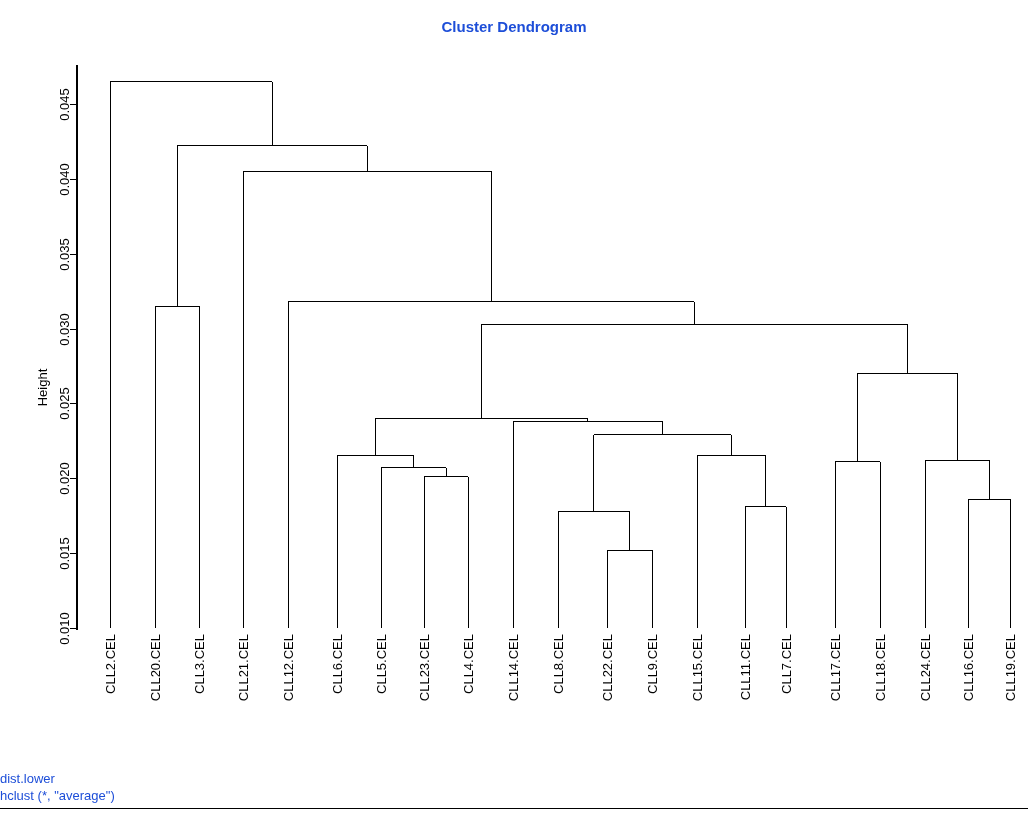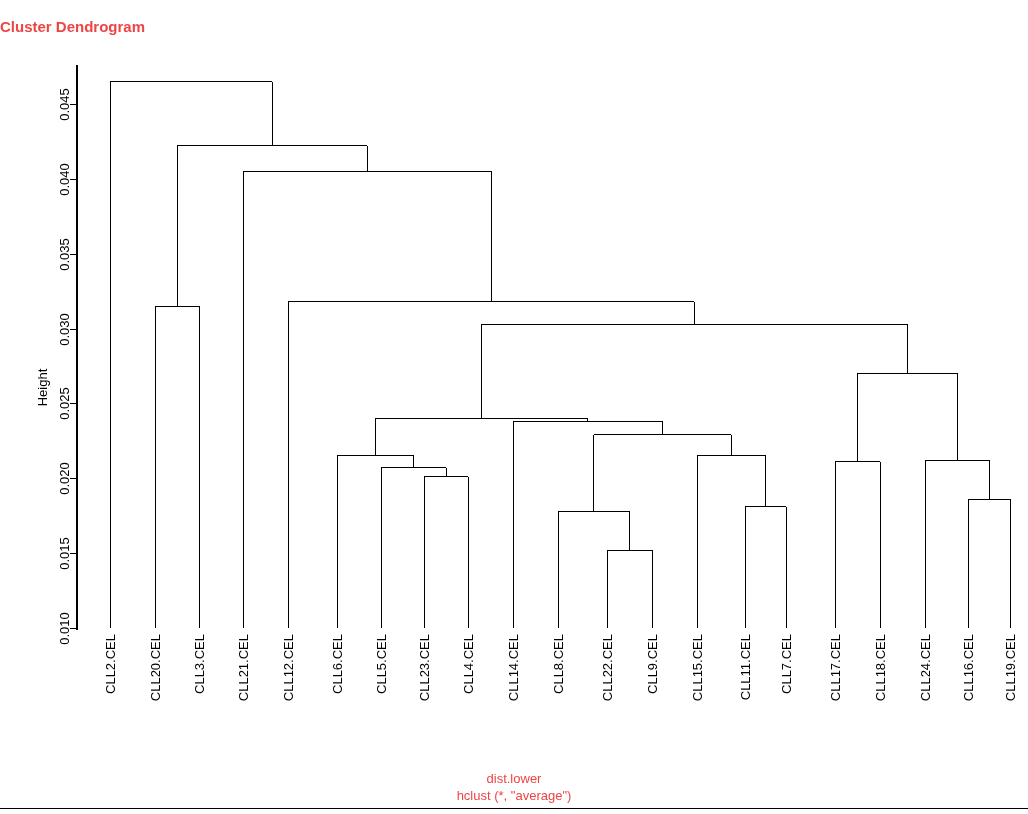--- a/index.html
+++ b/index.html
@@ -1,21 +1,21 @@
 <!DOCTYPE html>
 <html><head>
 <meta charset="utf-8">
 <style>
   html,body{margin:0;padding:0;}
   body{width:1028px;height:814px;background:#ffffff;font-family:"Liberation Sans",sans-serif;overflow:hidden;position:relative;}
   #root{position:absolute;left:0;top:0;width:1028px;height:814px;}
-  #title{position:absolute;width:1028px;top:18px;left:0;text-align:left;font-size:15px;font-weight:bold;color:#ef4444;}
+  #title{position:absolute;width:1028px;top:18px;left:0;text-align:center;font-size:15px;font-weight:bold;color:#1d4ed8;}
   #ylabel{position:absolute;left:2px;top:380px;width:80px;text-align:center;font-size:13px;color:#000;
           transform:rotate(-90deg);transform-origin:center center;}
-  #caption{position:absolute;width:1028px;left:0;top:770px;text-align:center;font-size:13px;color:#ef4444;line-height:17px;}
+  #caption{position:absolute;width:1028px;left:0;top:770px;font-size:13px;color:#1d4ed8;line-height:17px;}
   #caption div{white-space:pre;}
   svg{position:absolute;left:0;top:0;}
   .tick-label{font-family:"Liberation Sans",sans-serif;font-size:13px;fill:#000;}
   .leaf-label{font-family:"Liberation Sans",sans-serif;font-size:13px;fill:#000;}
   .bottomrule{position:absolute;left:0;top:808px;width:1028px;height:1px;background:#000;}
 </style>
 </head>
 <body>
 
 <div id="root">

